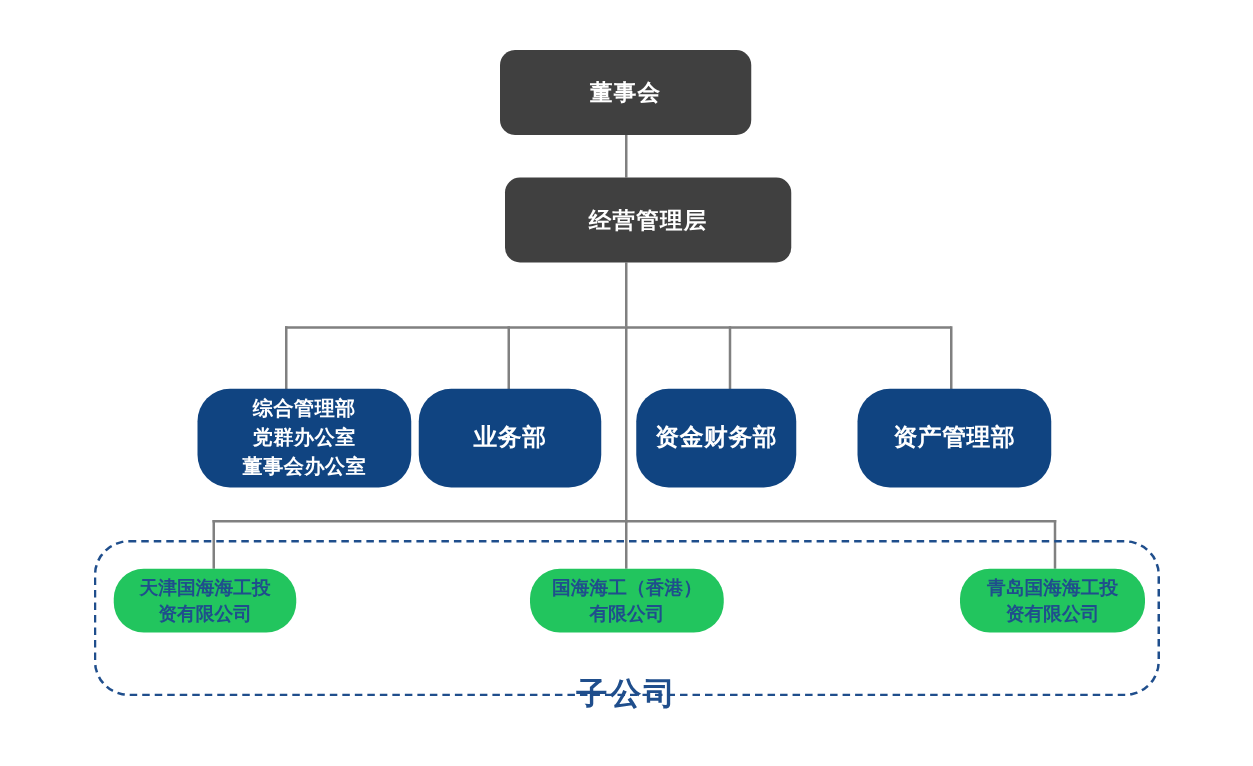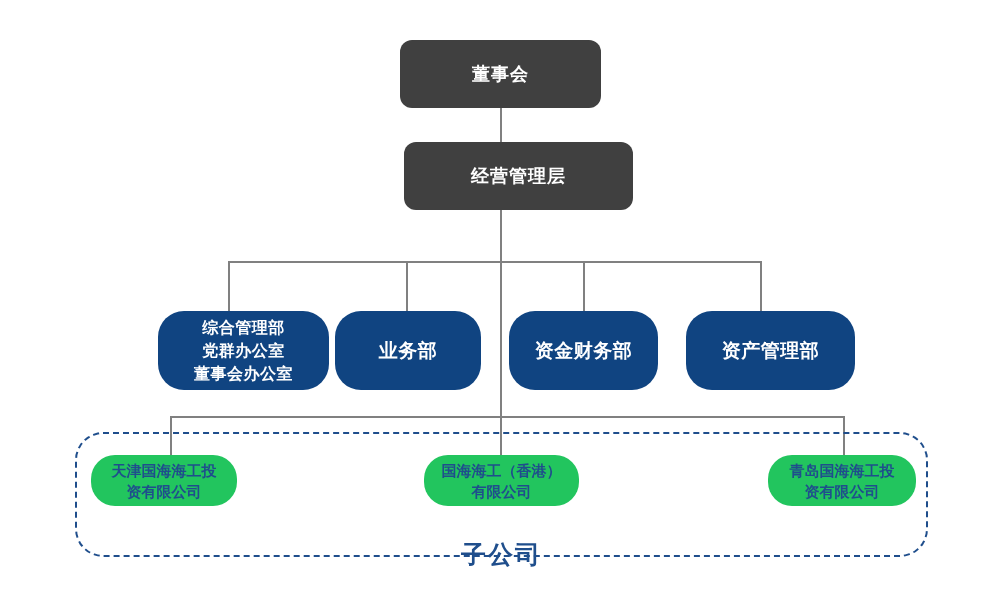--- a/index.html
+++ b/index.html
@@ -141,25 +141,25 @@
       <div>综合管理部</div>
       <div>党群办公室</div>
       <div>董事会办公室</div>
     </div>
   </div>
 
   <div class="node node-dept" style="left:335px; top:311px; width:146px; height:79px;">
     <span>业务部</span>
   </div>
 
-  <div class="node node-dept" style="left:509px; top:311px; width:149px; height:79px;">
+  <div class="node node-dept" style="left:509px; top:311px; width:128px; height:79px;">
     <span>资金财务部</span>
   </div>
 
-  <div class="node node-dept" style="left:686px; top:311px; width:169px; height:79px;">
+  <div class="node node-dept" style="left:686px; top:311px; width:155px; height:79px;">
     <span>资产管理部</span>
   </div>
 
   <div class="sub-container">
     <span class="sub-label" style="top:76px;margin-top:28px;">子公司</span>
   </div>
 
   <div class="sub-node" style="left:91px; top:455px; width:146px; height:51px;">
     <div>
       <div>天津国海海工投</div>

